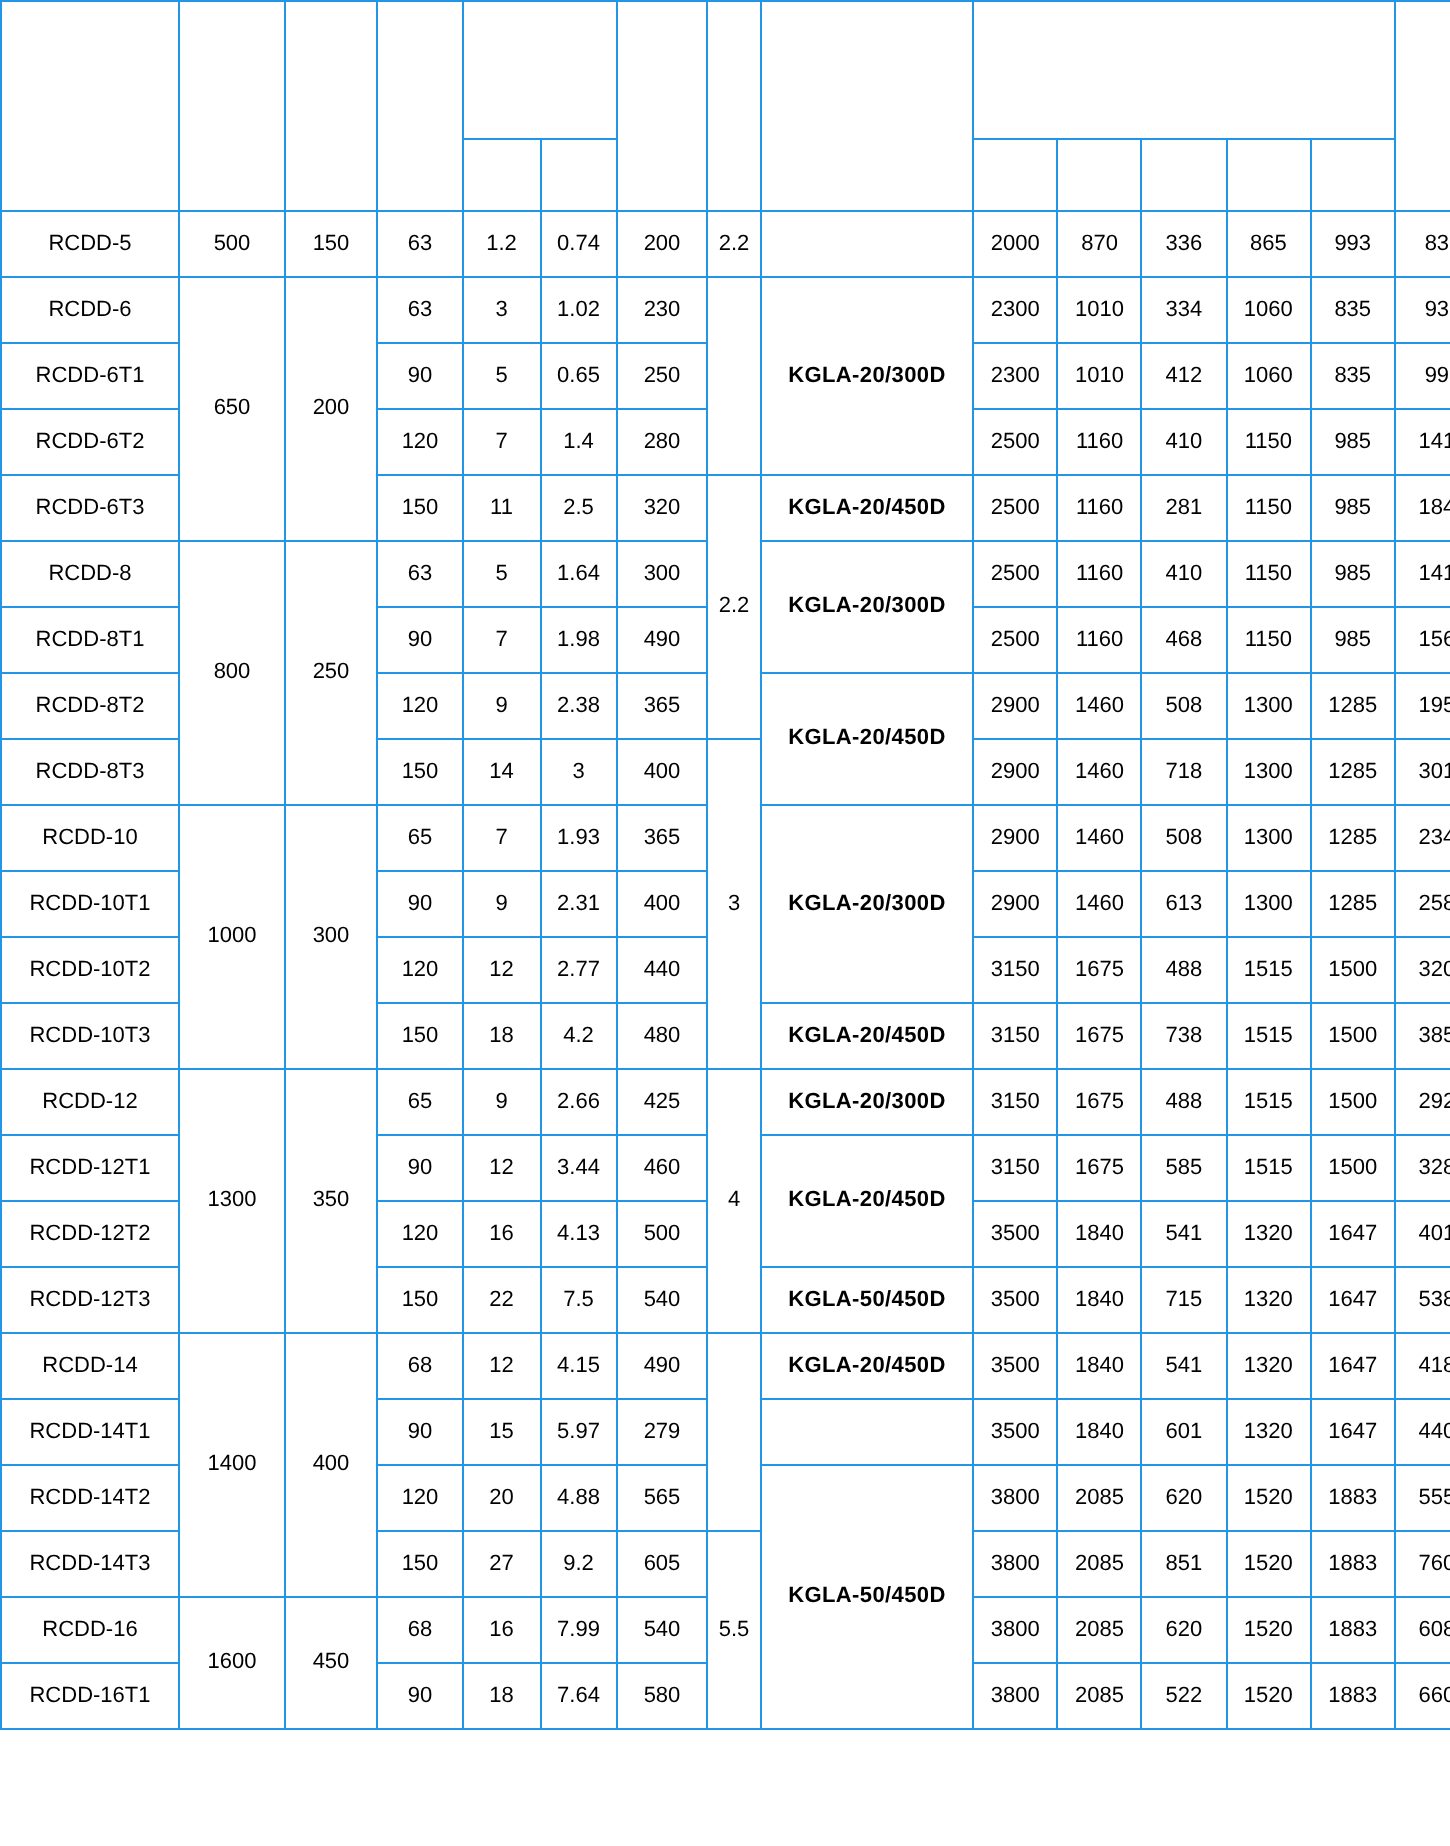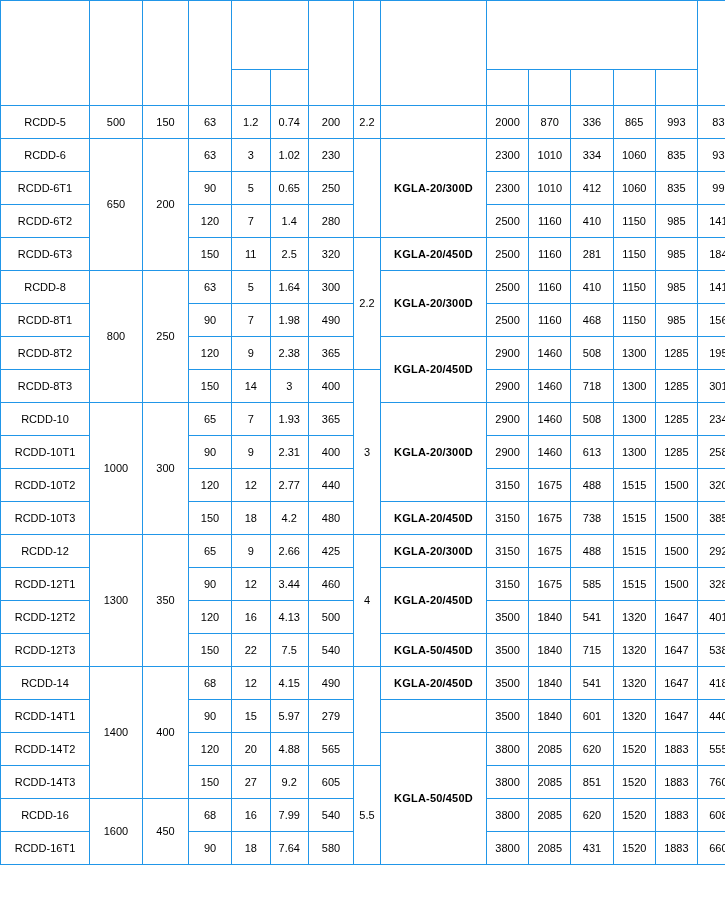--- a/index.html
+++ b/index.html
@@ -469,20 +469,20 @@
           <td class="num">6085</td>
         </tr>
         <tr>
           <td class="model">RCDD-16T1</td>
           <td class="num">90</td>
           <td class="num">18</td>
           <td class="num">7.64</td>
           <td class="num">580</td>
           <td class="num">3800</td>
           <td class="num">2085</td>
-          <td class="num">431</td>
+          <td class="num">522</td>
           <td class="num">1520</td>
           <td class="num">1883</td>
           <td class="num">6600</td>
         </tr>
       </tbody>
   </table>
 </div>
 
 </body></html>

